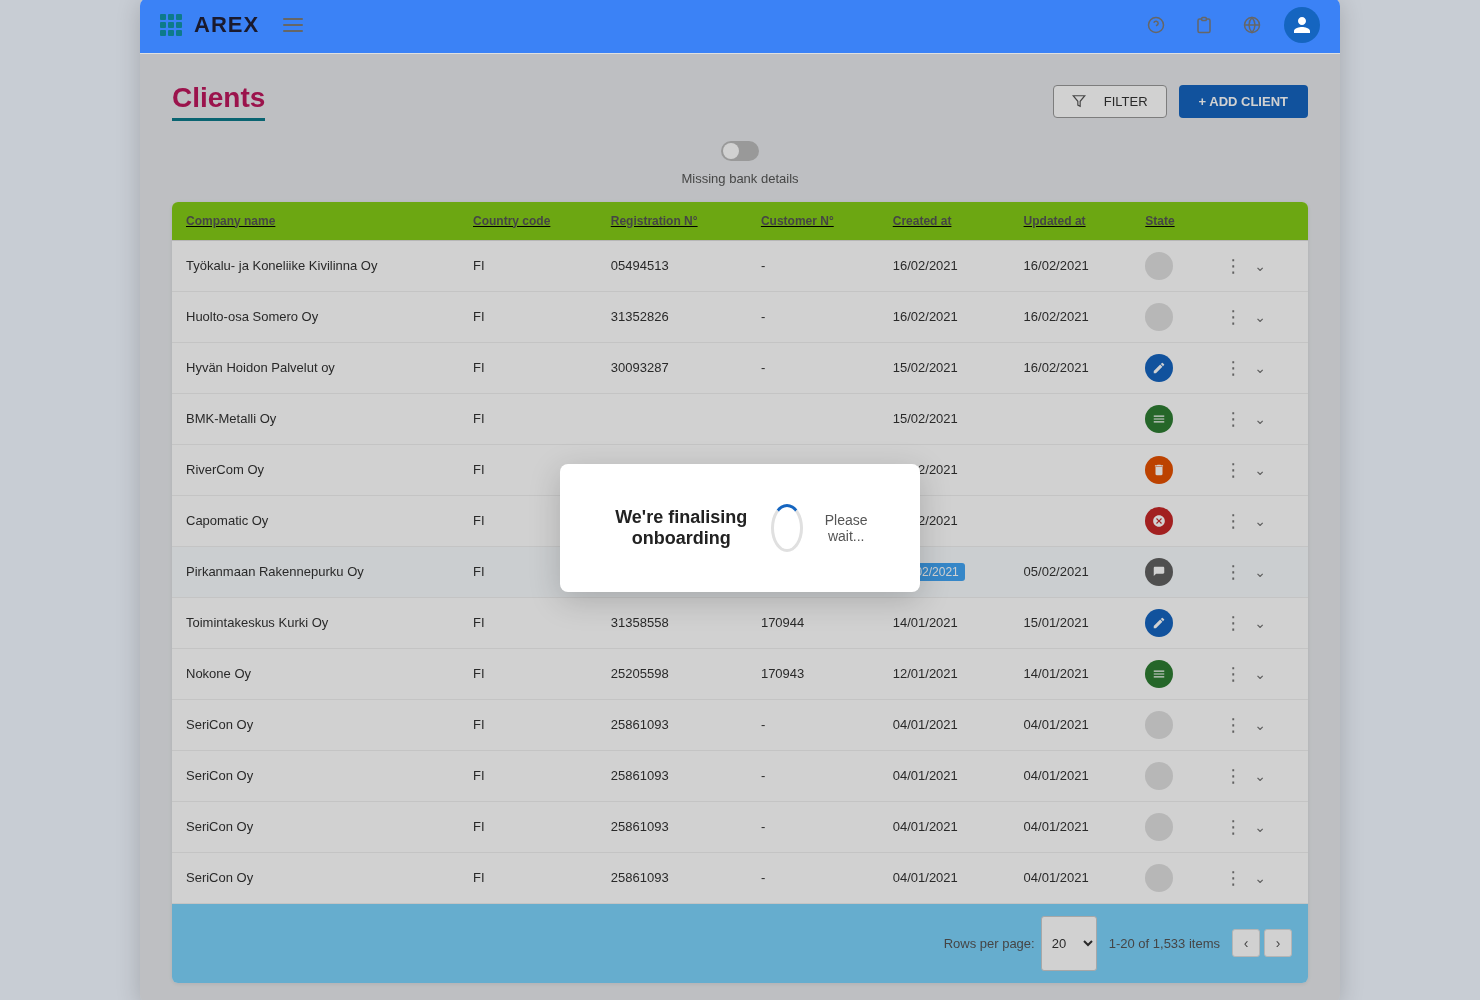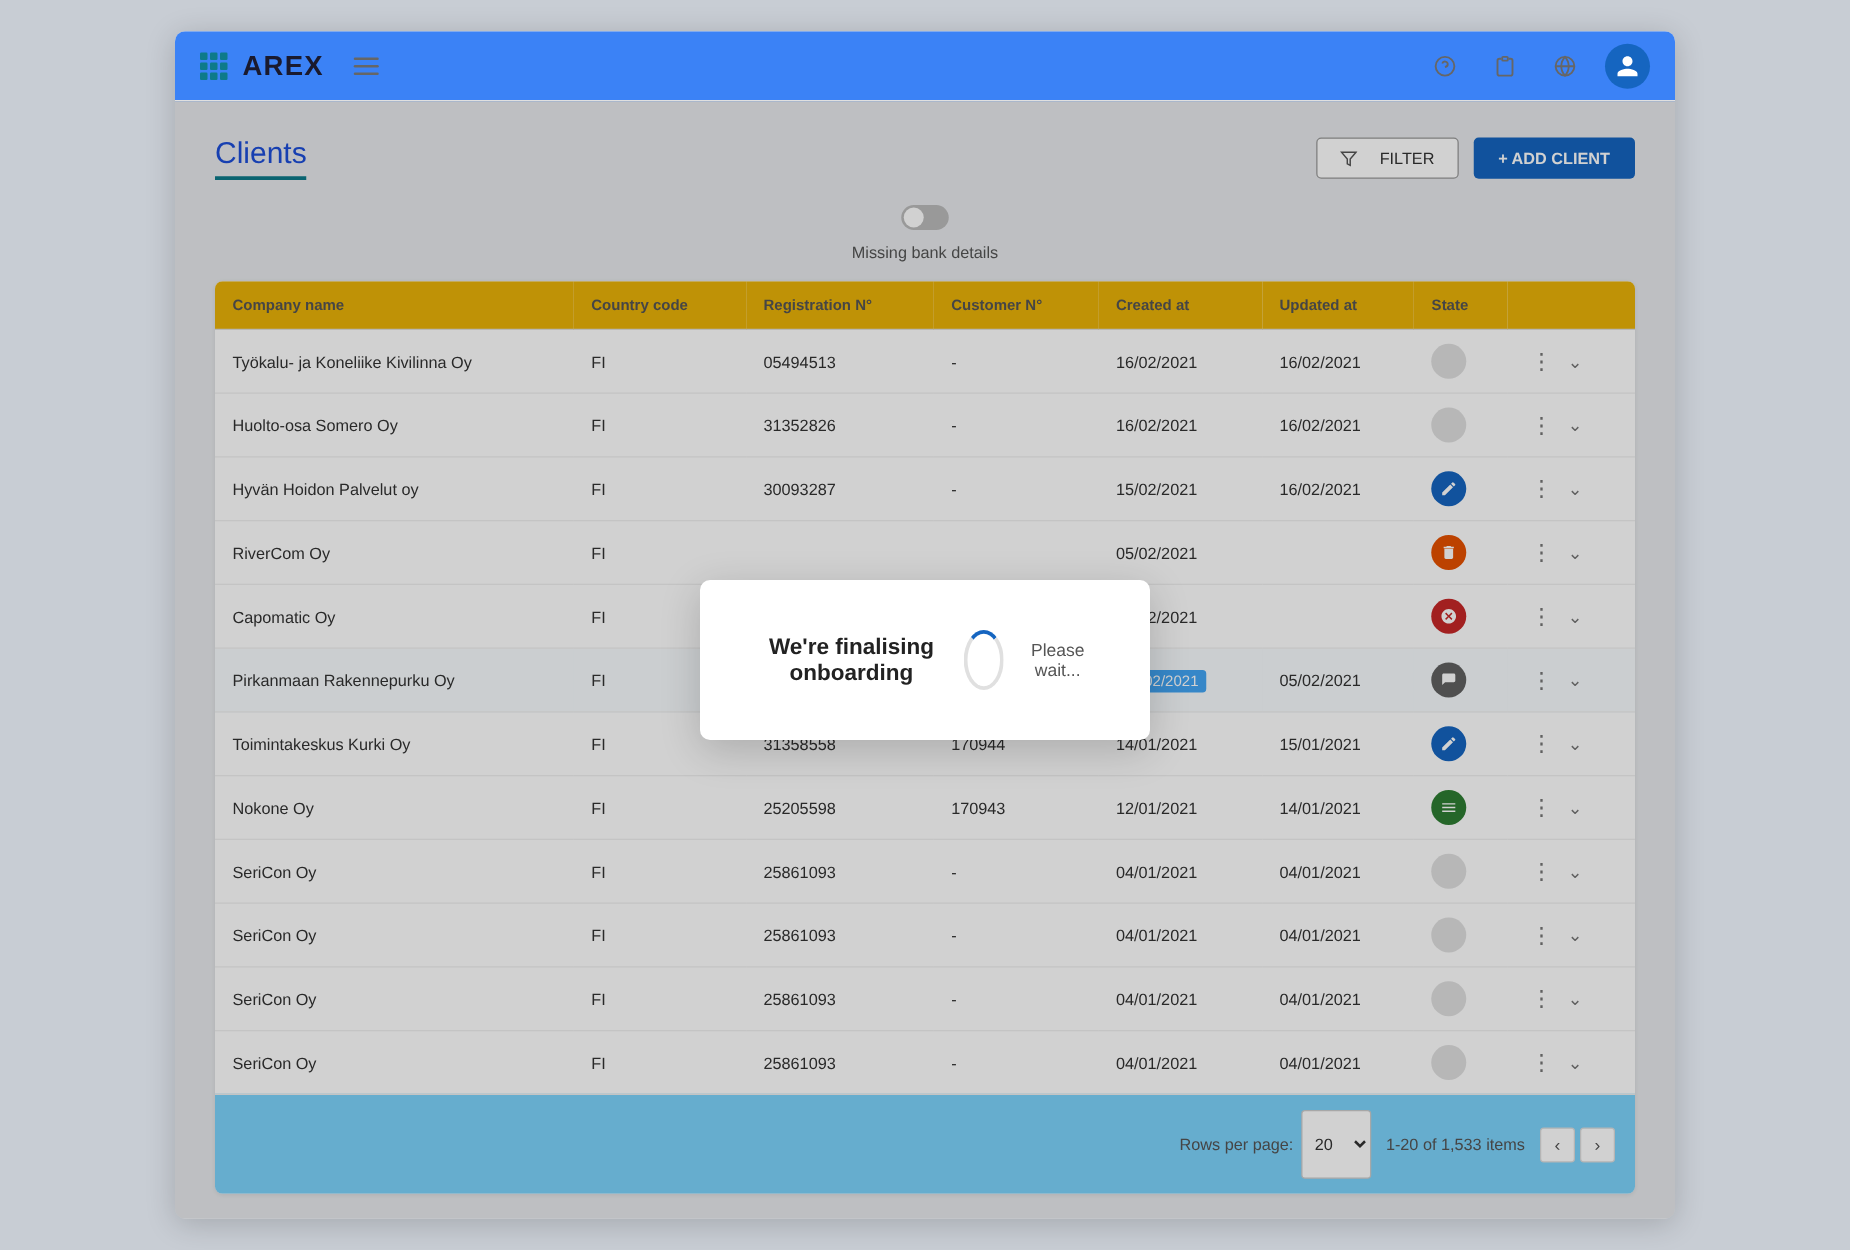--- a/index.html
+++ b/index.html
@@ -102,23 +102,23 @@
       position: relative;
     }
     .page-header {
       display: flex;
       align-items: center;
       justify-content: space-between;
       margin-bottom: 20px;
     }
     .page-title-area {}
     .page-title {
-      font-size: 24px;
-      font-weight: 400;
-      color: #1d4ed8;
+      font-size: 28px;
+      font-weight: 700;
+      color: #be185d;
       border-bottom: 3px solid #0d7a8a;
       padding-bottom: 4px;
       display: inline-block;
     }
     .header-actions {
       display: flex;
       gap: 12px;
       align-items: center;
     }
     .btn-filter {
@@ -178,22 +178,23 @@
       background: #fff;
       border-radius: 6px;
       box-shadow: 0 1px 4px rgba(0,0,0,0.08);
       overflow: hidden;
     }
     table {
       width: 100%;
       border-collapse: collapse;
     }
     thead tr {
-      background: #eab308;
+      background: #84cc16;
       border-bottom: 1.5px solid #e0e0e0;
+      text-decoration: underline;
     }
     th {
       text-align: left;
       padding: 12px 14px;
       font-size: 12px;
       font-weight: 600;
       color: #555;
       white-space: nowrap;
     }
     td {
@@ -478,20 +479,41 @@
                 </div>
               </td>
               <td>
       <div class="row-actions">
         <button class="more-btn">⋮</button>
         <button class="chevron-btn">⌄</button>
       </div>
     </td>
             </tr>
             <tr>
+              <td>BMK-Metalli Oy</td>
+              <td>FI</td>
+              <td></td>
+              <td></td>
+              <td>15/02/2021</td>
+              <td></td>
+              <td>
+                <div class="state-dot state-green">
+                  <svg width="14" height="14" viewBox="0 0 24 24" fill="white">
+                    <path d="M3 18h18v-2H3v2zm0-5h18v-2H3v2zm0-7v2h18V6H3z"></path>
+                  </svg>
+                </div>
+              </td>
+              <td>
+      <div class="row-actions">
+        <button class="more-btn">⋮</button>
+        <button class="chevron-btn">⌄</button>
+      </div>
+    </td>
+            </tr>
+            <tr>
               <td>RiverCom Oy</td>
               <td>FI</td>
               <td></td>
               <td></td>
               <td>05/02/2021</td>
               <td></td>
               <td>
                 <div class="state-dot state-orange">
                   <svg width="14" height="14" viewBox="0 0 24 24" fill="white">
                     <path d="M6 19c0 1.1.9 2 2 2h8c1.1 0 2-.9 2-2V7H6v12zM19 4h-3.5l-1-1h-5l-1 1H5v2h14V4z"></path>

